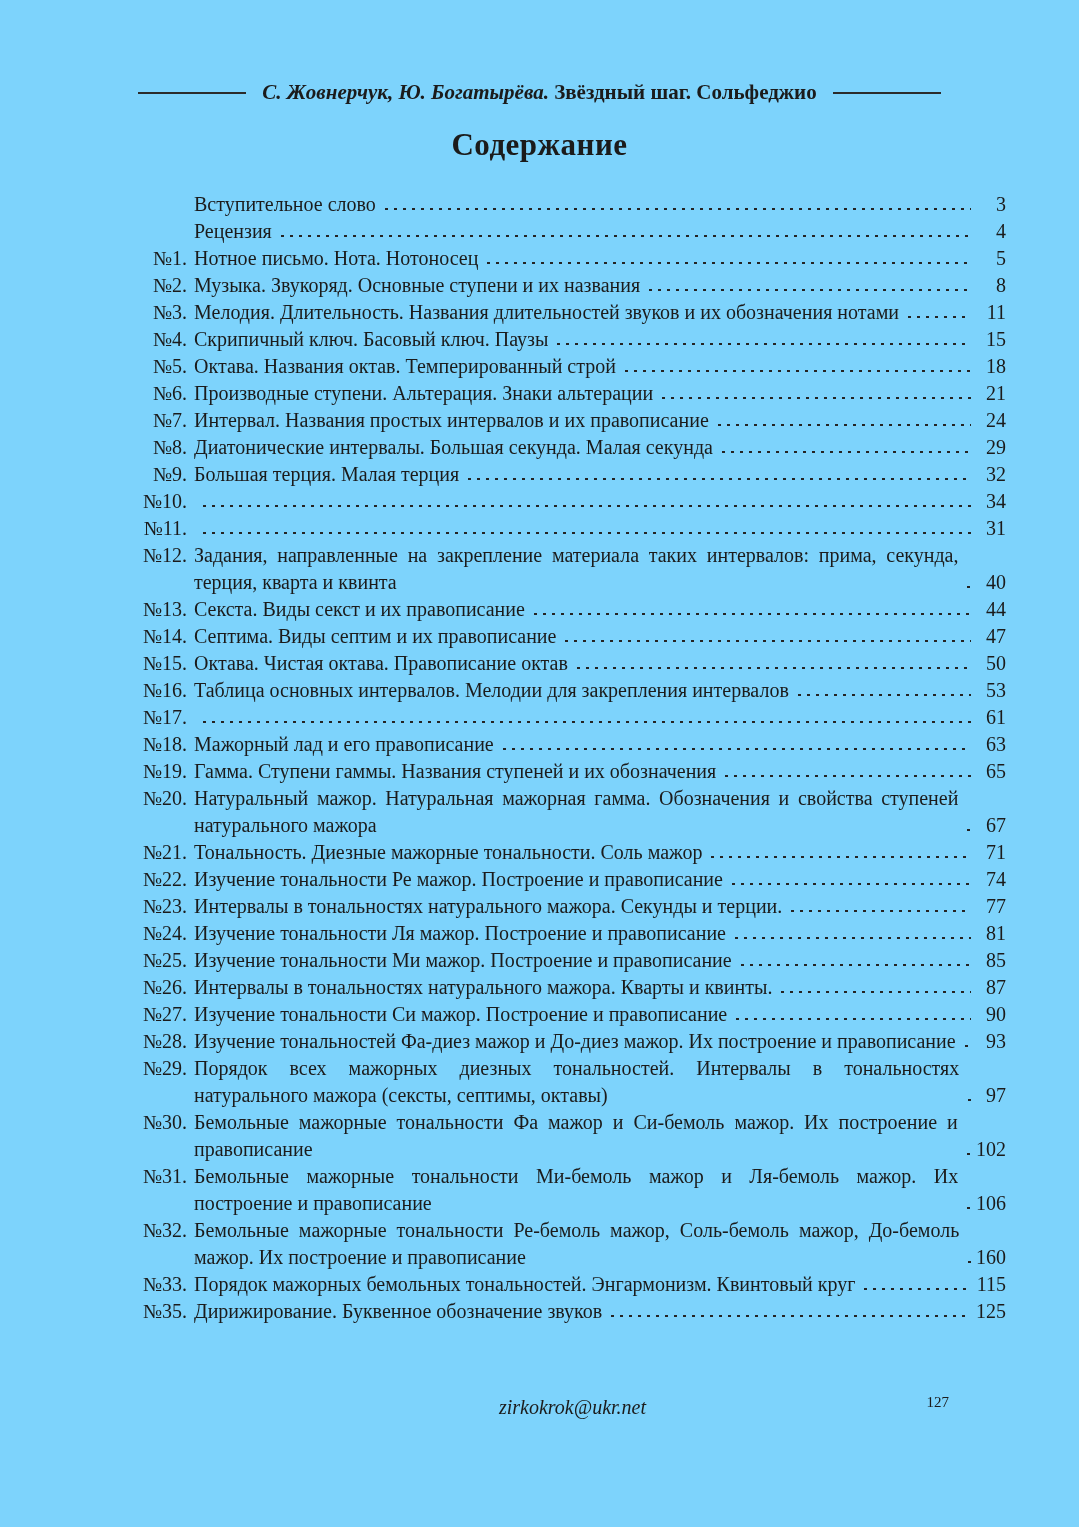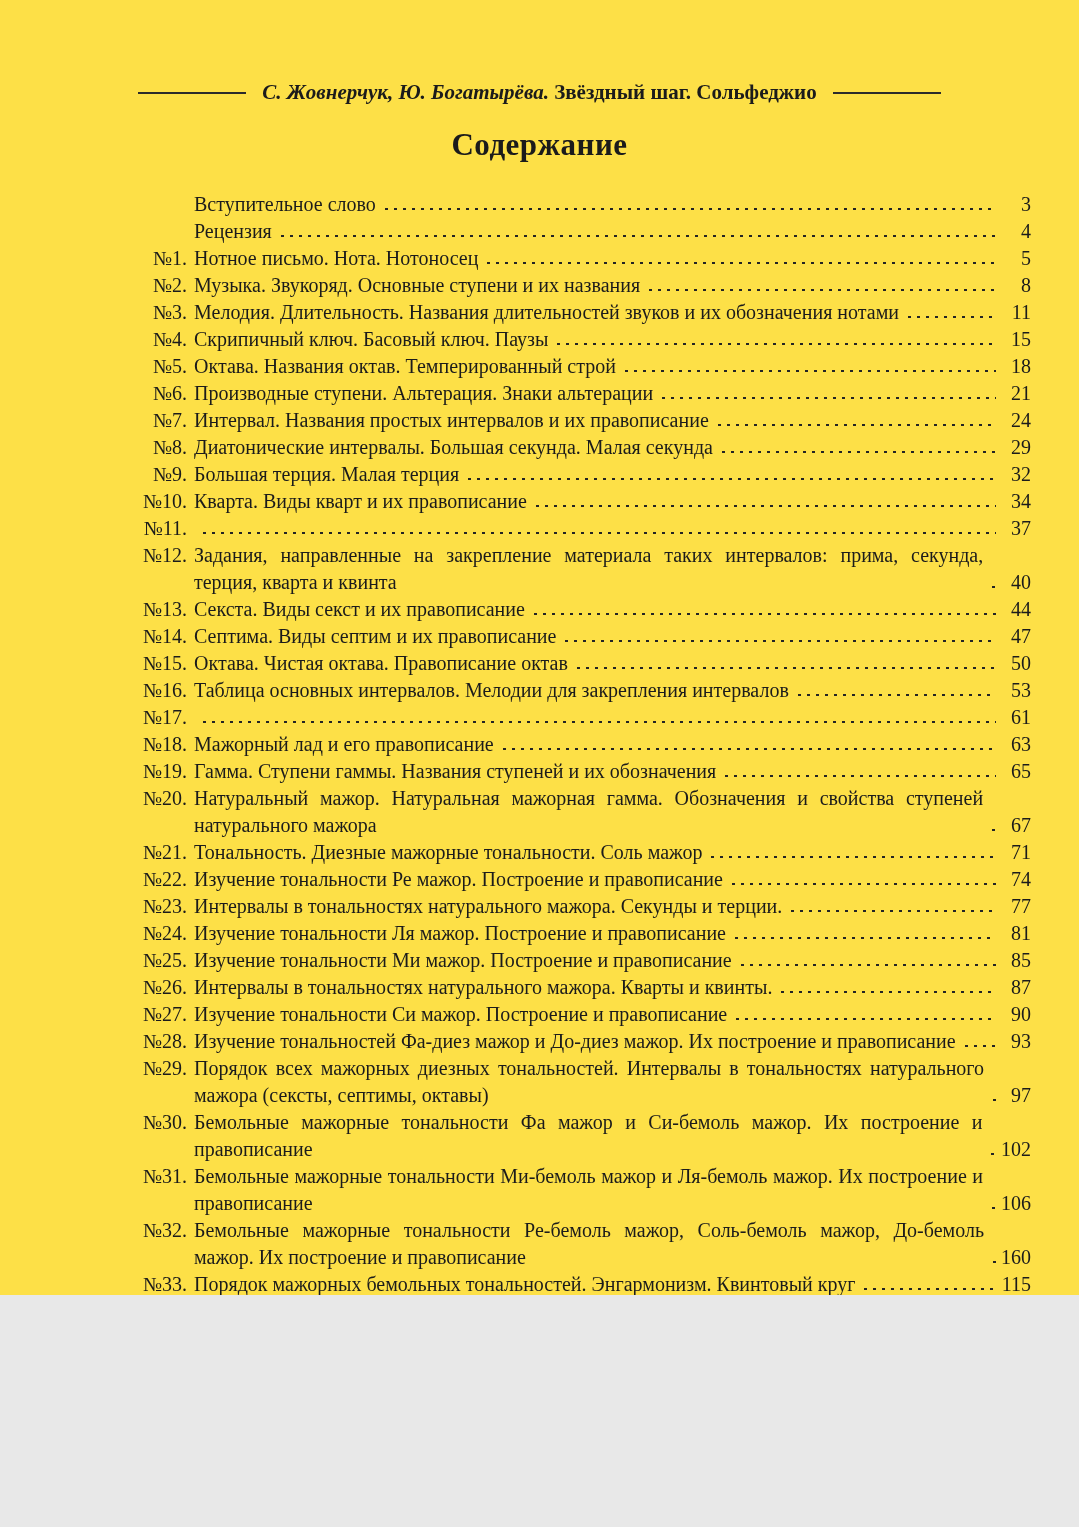--- a/index.html
+++ b/index.html
@@ -3,23 +3,23 @@
 <meta charset="utf-8">
 <style>
   html, body {
     margin: 0;
     padding: 0;
     background: #e8e8e8;
   }
   .page {
     position: relative;
     width: 1079px;
-    height: 1295px;
+    height: 1527px;
     margin: 0 auto;
-    background: #fde047;
+    background: #7dd3fc;
     font-family: "Liberation Serif", "DejaVu Serif", serif;
     color: #1b1b1b;
     overflow: hidden;
   }
   
   .running-header {
     padding-top: 80px;
     display: flex;
     align-items: center;
     justify-content: center;
@@ -40,21 +40,21 @@
   .page-title {
     margin: 22px 0 28px 0;
     text-align: center;
     font-size: 31px;
     font-weight: bold;
     letter-spacing: 0.5px;
   }
 
   
   .toc {
-    padding: 0 48px 0 132px;
+    padding: 0 73px 0 132px;
   }
   .entry {
     display: flex;
     align-items: stretch;
     font-size: 20px;
     line-height: 27px;
   }
   .entry .num {
     flex: 0 0 62px;
     box-sizing: border-box;
@@ -197,29 +197,28 @@
 
   <div class="entry">
     <span class="num">№9.</span>
     <span class="text">Большая терция. Малая терция</span>
     <span class="dots"></span>
     <span class="pagenum">32</span>
   </div>
 
   <div class="entry">
     <span class="num">№10.</span>
-    <span class="text">Кварта. Виды кварт и их правописание</span>
     <span class="dots"></span>
     <span class="pagenum">34</span>
   </div>
 
   <div class="entry">
     <span class="num">№11.</span>
     <span class="dots"></span>
-    <span class="pagenum">37</span>
+    <span class="pagenum">31</span>
   </div>
 
   <div class="entry">
     <span class="num">№12.</span>
     <span class="text">Задания, направленные на закрепление материала таких интервалов: прима, секунда, терция, кварта и квинта</span>
     <span class="dots"></span>
     <span class="pagenum">40</span>
   </div>
 
   <div class="entry">

